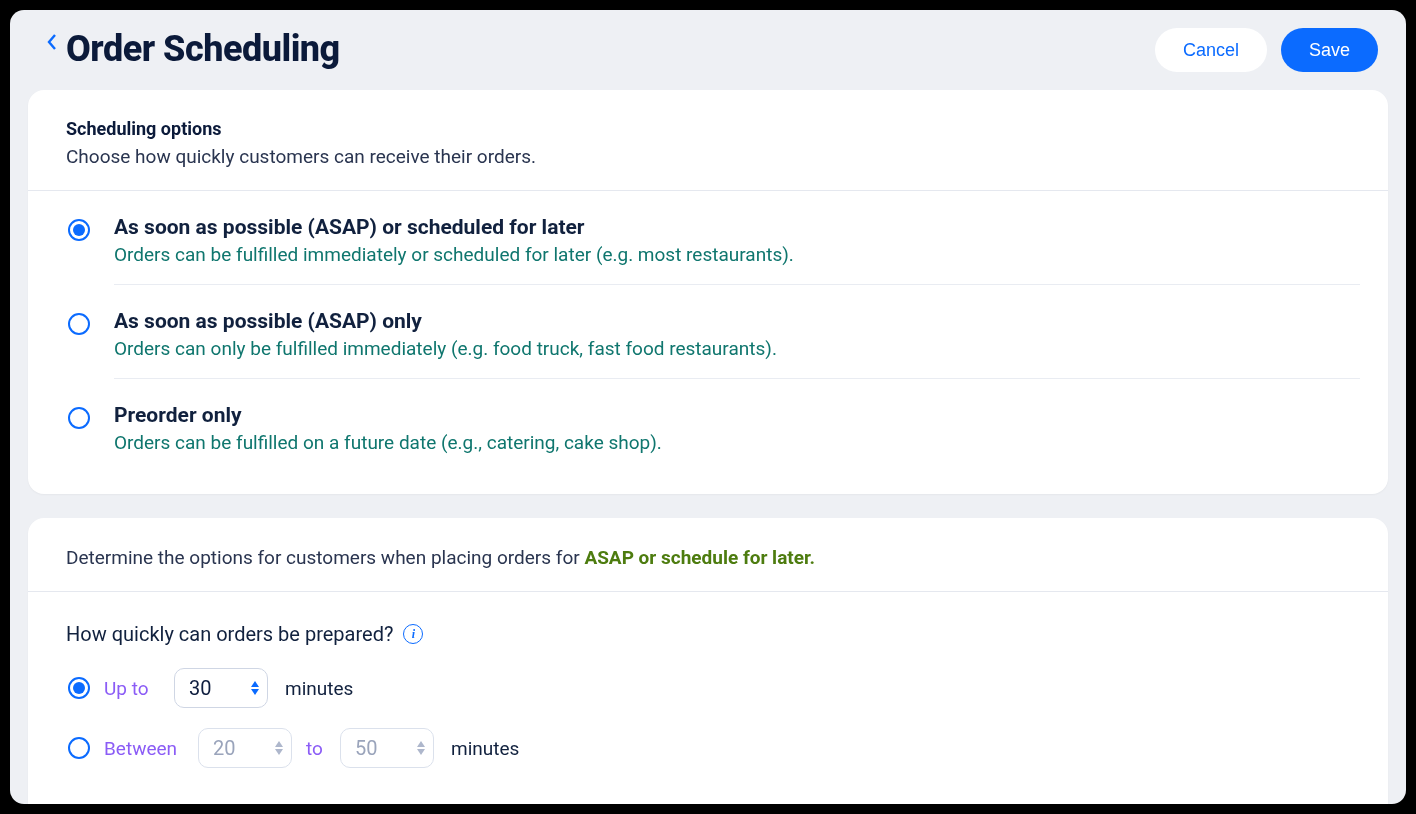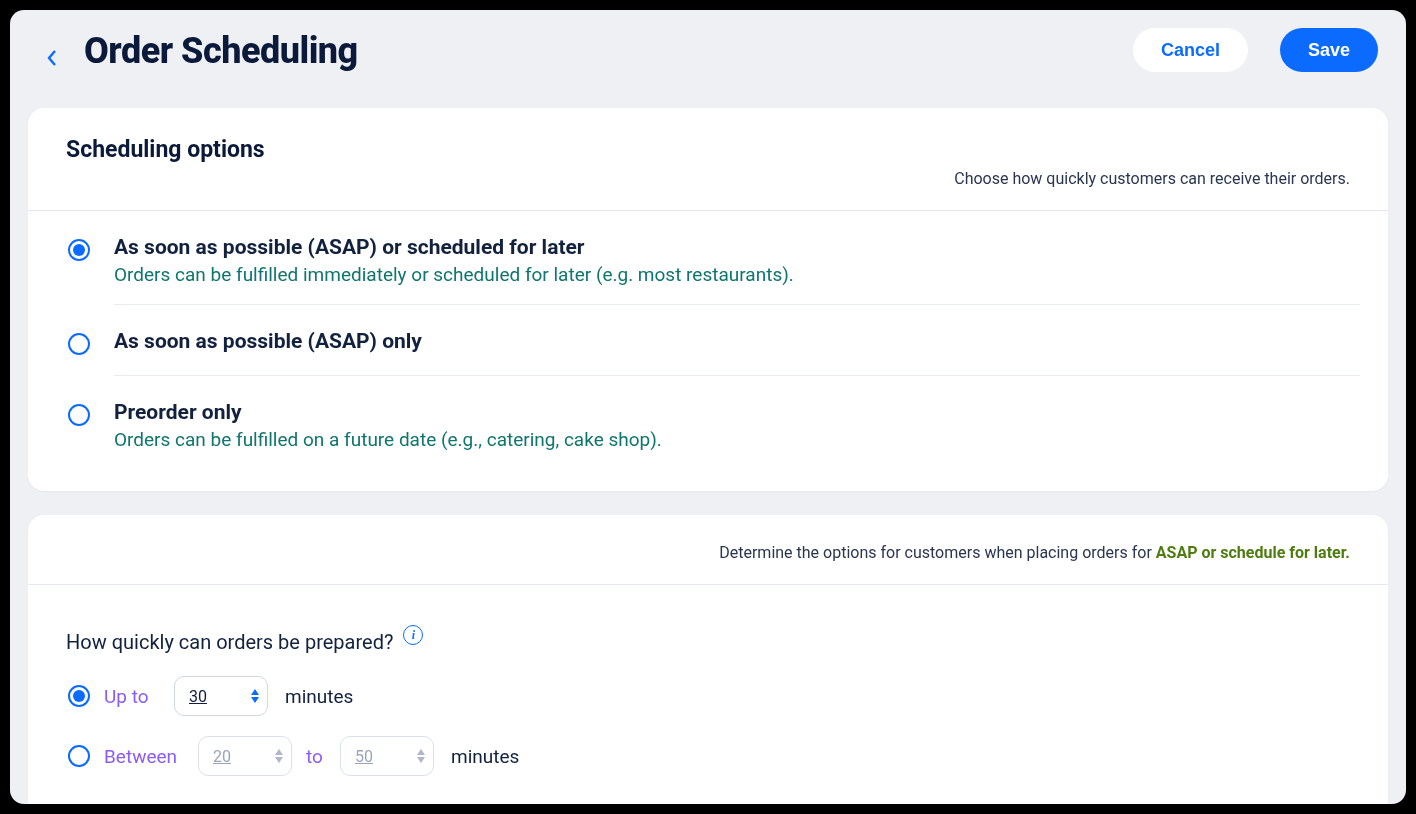--- a/index.html
+++ b/index.html
@@ -14,43 +14,43 @@
     position: absolute;
     top: 10px; left: 10px; right: 10px; bottom: 10px;
     background: #eef0f4;
     border-radius: 14px;
     overflow: hidden;
   }
 
   
   .header {
     display: flex;
-    align-items: flex-end;
-    padding: 18px 28px 36px 28px;
-    gap: 18px;
+    align-items: flex-start;
+    padding: 18px 28px 18px 28px;
+    gap: 0;
   }
   .back-btn {
     width: 28px; height: 28px;
     display: flex; align-items: center; justify-content: center;
     cursor: pointer;
   }
   .back-btn svg { stroke: #0b6bff; stroke-width: 2.4; fill: none; }
   .page-title {
     font-size: 36px;
     font-weight: 800;
     color: #0b1a3a;
     letter-spacing: -0.5px;
   }
   .header-spacer { flex: 1; }
   .btn {
     height: 44px;
     padding: 0 28px;
     border-radius: 22px;
     font-size: 18px;
-    font-weight: 700;
+    font-weight: 400;
     display: flex;
     align-items: center;
     justify-content: center;
     cursor: pointer;
     border: none;
   }
   .btn-cancel {
     background: #ffffff;
     color: #0b6bff;
   }
@@ -65,30 +65,29 @@
     background: #ffffff;
     border-radius: 16px;
     margin: 0 18px 24px 18px;
     box-shadow: 0 1px 2px rgba(0,0,0,0.04);
     overflow: hidden;
   }
   .card-header {
     padding: 28px 38px 22px 38px;
   }
   .card-title {
-    font-size: 23px;
+    font-size: 18px;
     font-weight: 700;
     color: #0b1a3a;
     margin-bottom: 6px;
   }
   .card-sub {
-    font-size: 16px;
+    font-size: 19px;
     color: #2a3550;
     font-weight: 400;
-    text-align: right;
   }
   .card-sub strong { font-weight: 700; color: #4d7c0f; }
   .divider-full {
     border-top: 1px solid #e5e8ef;
   }
 
   
   .radio-list {
     padding: 0 0 22px 0;
   }
@@ -136,21 +135,20 @@
   .question-row {
     display: flex;
     align-items: center;
     gap: 10px;
     padding: 30px 38px 18px 38px;
   }
   .question-text {
     font-size: 20px;
     color: #11213e;
     font-weight: 400;
-    margin-top: 15px;
   }
   .info-icon {
     width: 20px; height: 20px;
     border: 1.5px solid #0b6bff;
     border-radius: 50%;
     display: flex; align-items: center; justify-content: center;
     cursor: pointer;
   }
   .info-icon span {
     color: #0b6bff;
@@ -184,24 +182,23 @@
     height: 40px;
     padding: 0 6px 0 14px;
     min-width: 94px;
     gap: 8px;
     background: #fff;
   }
   .stepper.disabled {
     border-color: #dbe1ec;
   }
   .stepper-value {
-    font-size: 16px;
+    font-size: 20px;
     color: #0f1e3f;
     flex: 1;
-    text-decoration: underline;
   }
   .stepper.disabled .stepper-value { color: #9aa4bb; }
   .stepper-arrows {
     display: flex;
     flex-direction: column;
     align-items: center;
     gap: 0;
     cursor: pointer;
   }
   .stepper-arrows svg { display: block; }
@@ -247,20 +244,21 @@
           <div class="radio-title">As soon as possible (ASAP) or scheduled for later</div>
           <div class="radio-desc">Orders can be fulfilled immediately or scheduled for later (e.g. most restaurants).</div>
         </div>
       </div>
       <div class="inner-divider"></div>
 
       <div class="radio-row">
         <div class="radio unchecked"></div>
         <div class="radio-body">
           <div class="radio-title">As soon as possible (ASAP) only</div>
+          <div class="radio-desc">Orders can only be fulfilled immediately (e.g. food truck, fast food restaurants).</div>
         </div>
       </div>
       <div class="inner-divider"></div>
 
       <div class="radio-row">
         <div class="radio unchecked"></div>
         <div class="radio-body">
           <div class="radio-title">Preorder only</div>
           <div class="radio-desc">Orders can be fulfilled on a future date (e.g., catering, cake shop).</div>
         </div>

